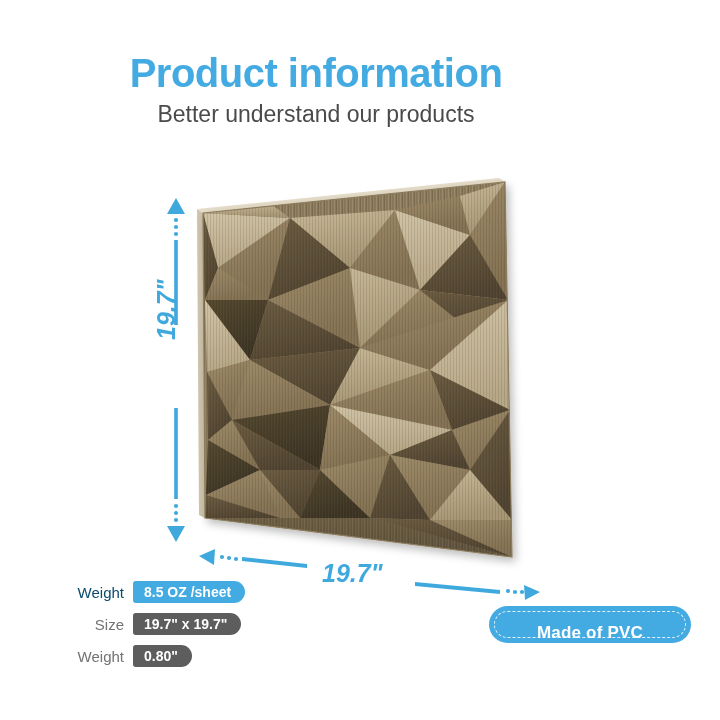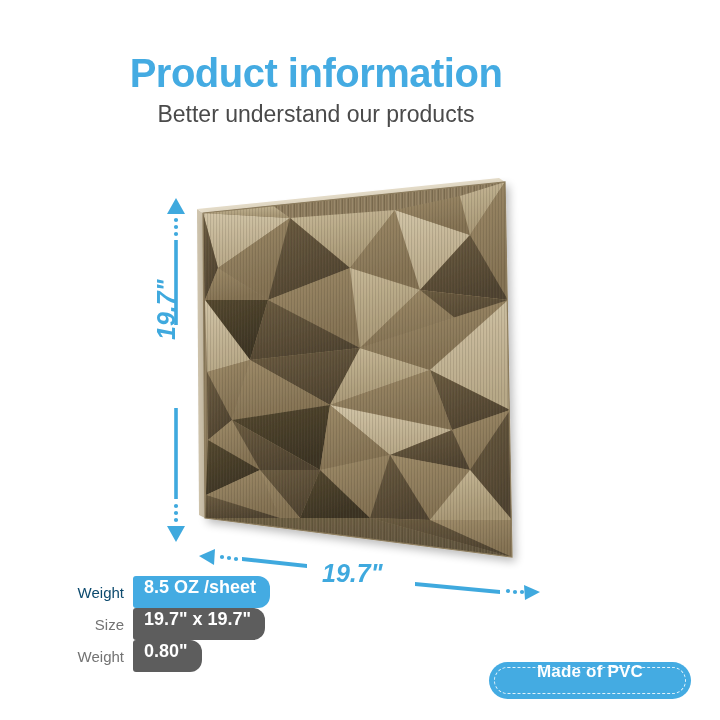--- a/index.html
+++ b/index.html
@@ -88,43 +88,43 @@
     text-align: right;
     font-size: 15px;
     color: #737373;
     padding-right: 9px;
     line-height: 1;
   }
   .spec-label.accent { color: #0c4a6e; }
 
   .spec-pill {
     display: inline-block;
-    height: 32px;
+    height: 22px;
     line-height: 22px;
     padding: 0 14px 0 11px;
     color: #ffffff;
-    font-size: 18px;
+    font-size: 14px;
     font-weight: bold;
     background: #5d5d5d;
     border-radius: 3px 12px 12px 3px;
     white-space: nowrap;
   }
   .spec-pill.accent { background: #44ABE2; }
 
   
   .pvc-badge {
     position: absolute;
     left: 489px;
-    top: 662px;
+    top: 606px;
     width: 202px;
     height: 37px;
     background: #44ABE2;
     border-radius: 19px;
     display: flex;
-    align-items: flex-start;
+    align-items: flex-end;
     justify-content: center;
   }
   .pvc-badge .inner {
     position: absolute;
     left: 5px; top: 5px; right: 5px; bottom: 5px;
     border: 1px dashed rgba(255,255,255,0.85);
     border-radius: 15px;
   }
   .pvc-badge .pvc-text {
     position: relative;

